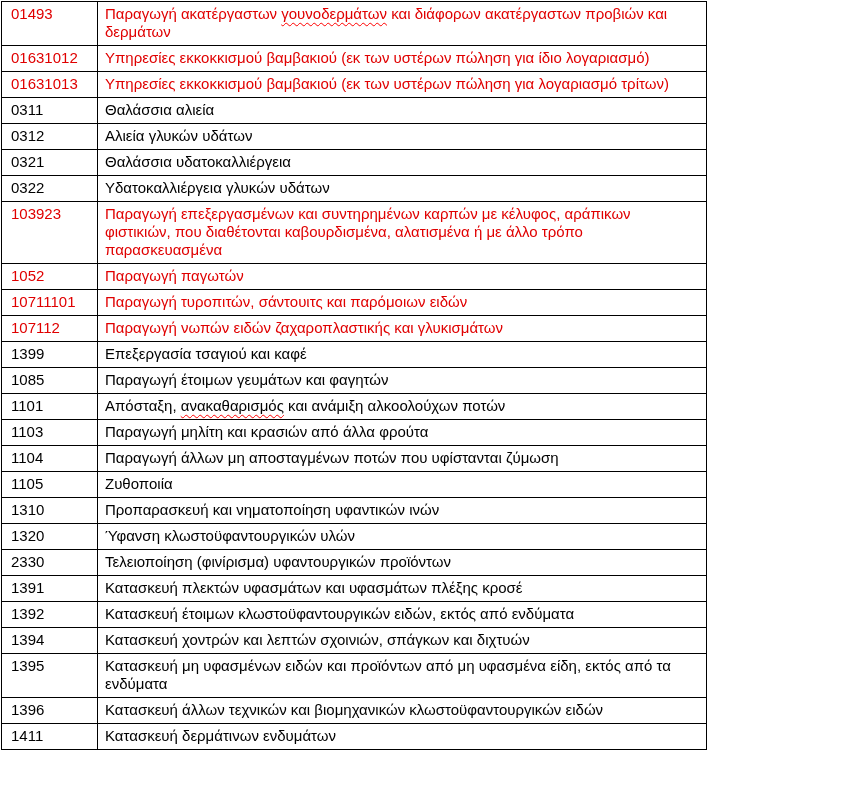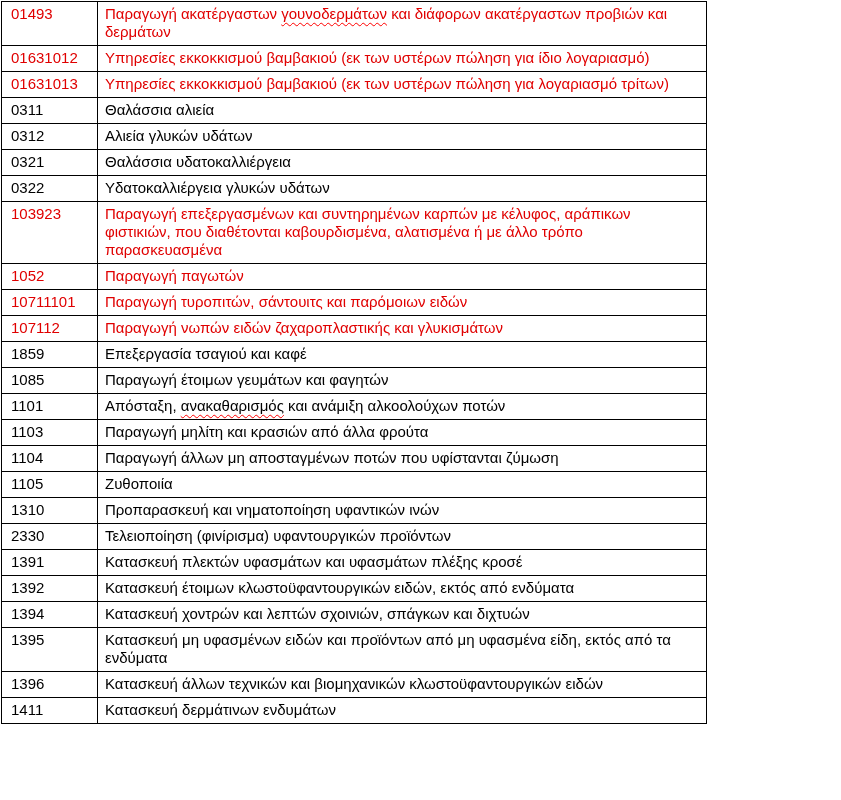--- a/index.html
+++ b/index.html
@@ -94,21 +94,21 @@
   </tr>
       <tr class="red">
     <td class="code-cell">10711101</td>
     <td class="description-cell"><span>Παραγωγή τυροπιτών, σάντουιτς και παρόμοιων ειδών</span></td>
   </tr>
       <tr class="red">
     <td class="code-cell">107112</td>
     <td class="description-cell"><span>Παραγωγή νωπών ειδών ζαχαροπλαστικής και γλυκισμάτων</span></td>
   </tr>
       <tr>
-    <td class="code-cell">1859</td>
+    <td class="code-cell">1399</td>
     <td class="description-cell"><span>Επεξεργασία τσαγιού και καφέ</span></td>
   </tr>
       <tr>
     <td class="code-cell">1085</td>
     <td class="description-cell"><span>Παραγωγή έτοιμων γευμάτων και φαγητών</span></td>
   </tr>
       <tr>
     <td class="code-cell">1101</td>
     <td class="description-cell"><span>Απόσταξη, </span><span class="wavy">ανακαθαρισμός</span><span> και ανάμιξη αλκοολούχων ποτών</span></td>
   </tr>
@@ -120,20 +120,24 @@
     <td class="code-cell">1104</td>
     <td class="description-cell"><span>Παραγωγή άλλων μη αποσταγμένων ποτών που υφίστανται ζύμωση</span></td>
   </tr>
       <tr>
     <td class="code-cell">1105</td>
     <td class="description-cell"><span>Ζυθοποιία</span></td>
   </tr>
       <tr>
     <td class="code-cell">1310</td>
     <td class="description-cell"><span>Προπαρασκευή και νηματοποίηση υφαντικών ινών</span></td>
+  </tr>
+      <tr>
+    <td class="code-cell">1320</td>
+    <td class="description-cell"><span>Ύφανση κλωστοϋφαντουργικών υλών</span></td>
   </tr>
       <tr>
     <td class="code-cell">2330</td>
     <td class="description-cell"><span>Τελειοποίηση (φινίρισμα) υφαντουργικών προϊόντων</span></td>
   </tr>
       <tr>
     <td class="code-cell">1391</td>
     <td class="description-cell"><span>Κατασκευή πλεκτών υφασμάτων και υφασμάτων πλέξης κροσέ</span></td>
   </tr>
       <tr>

